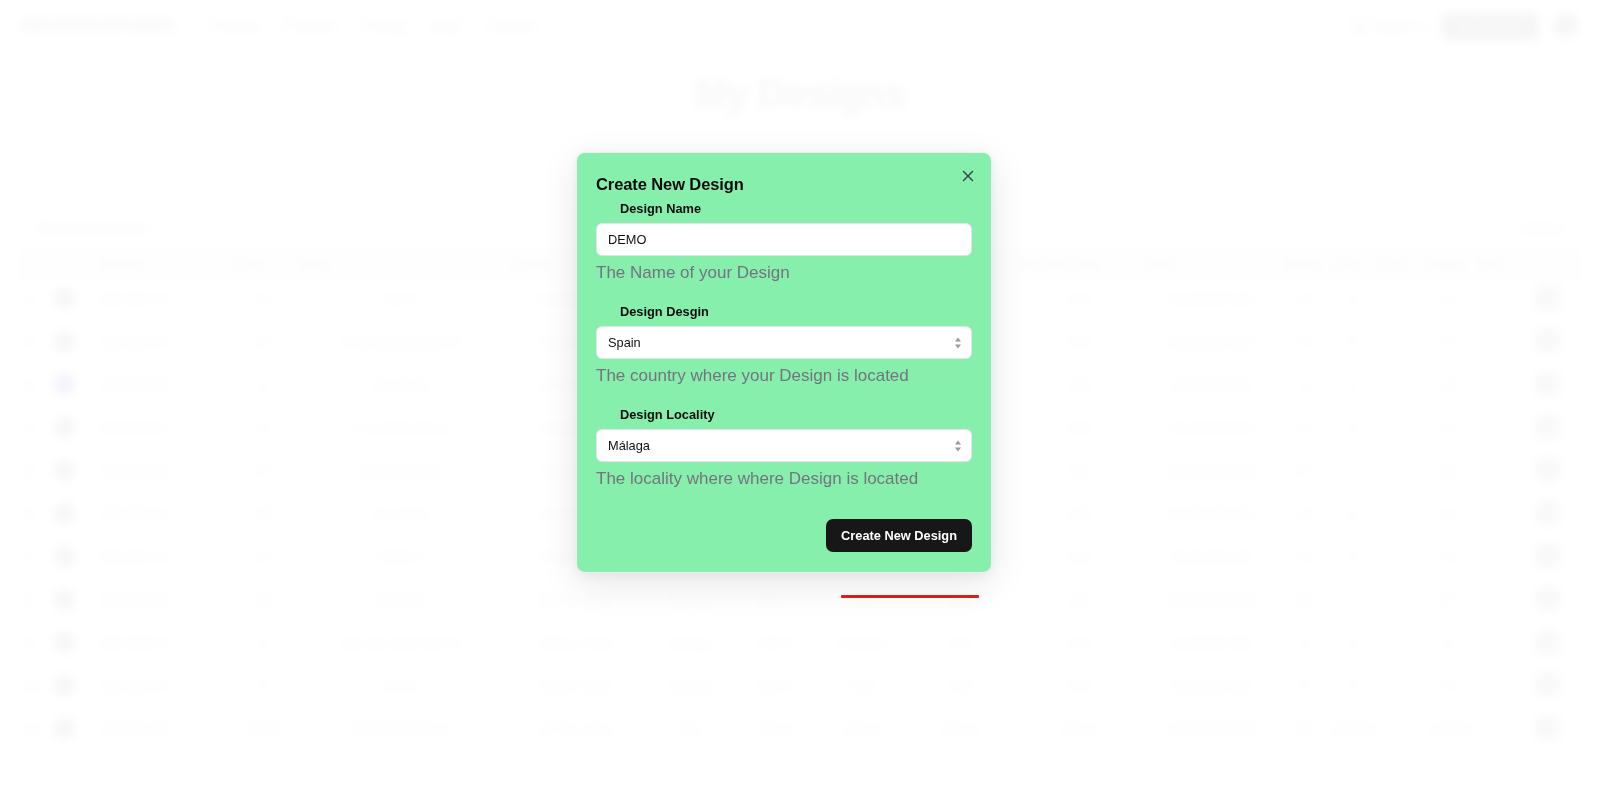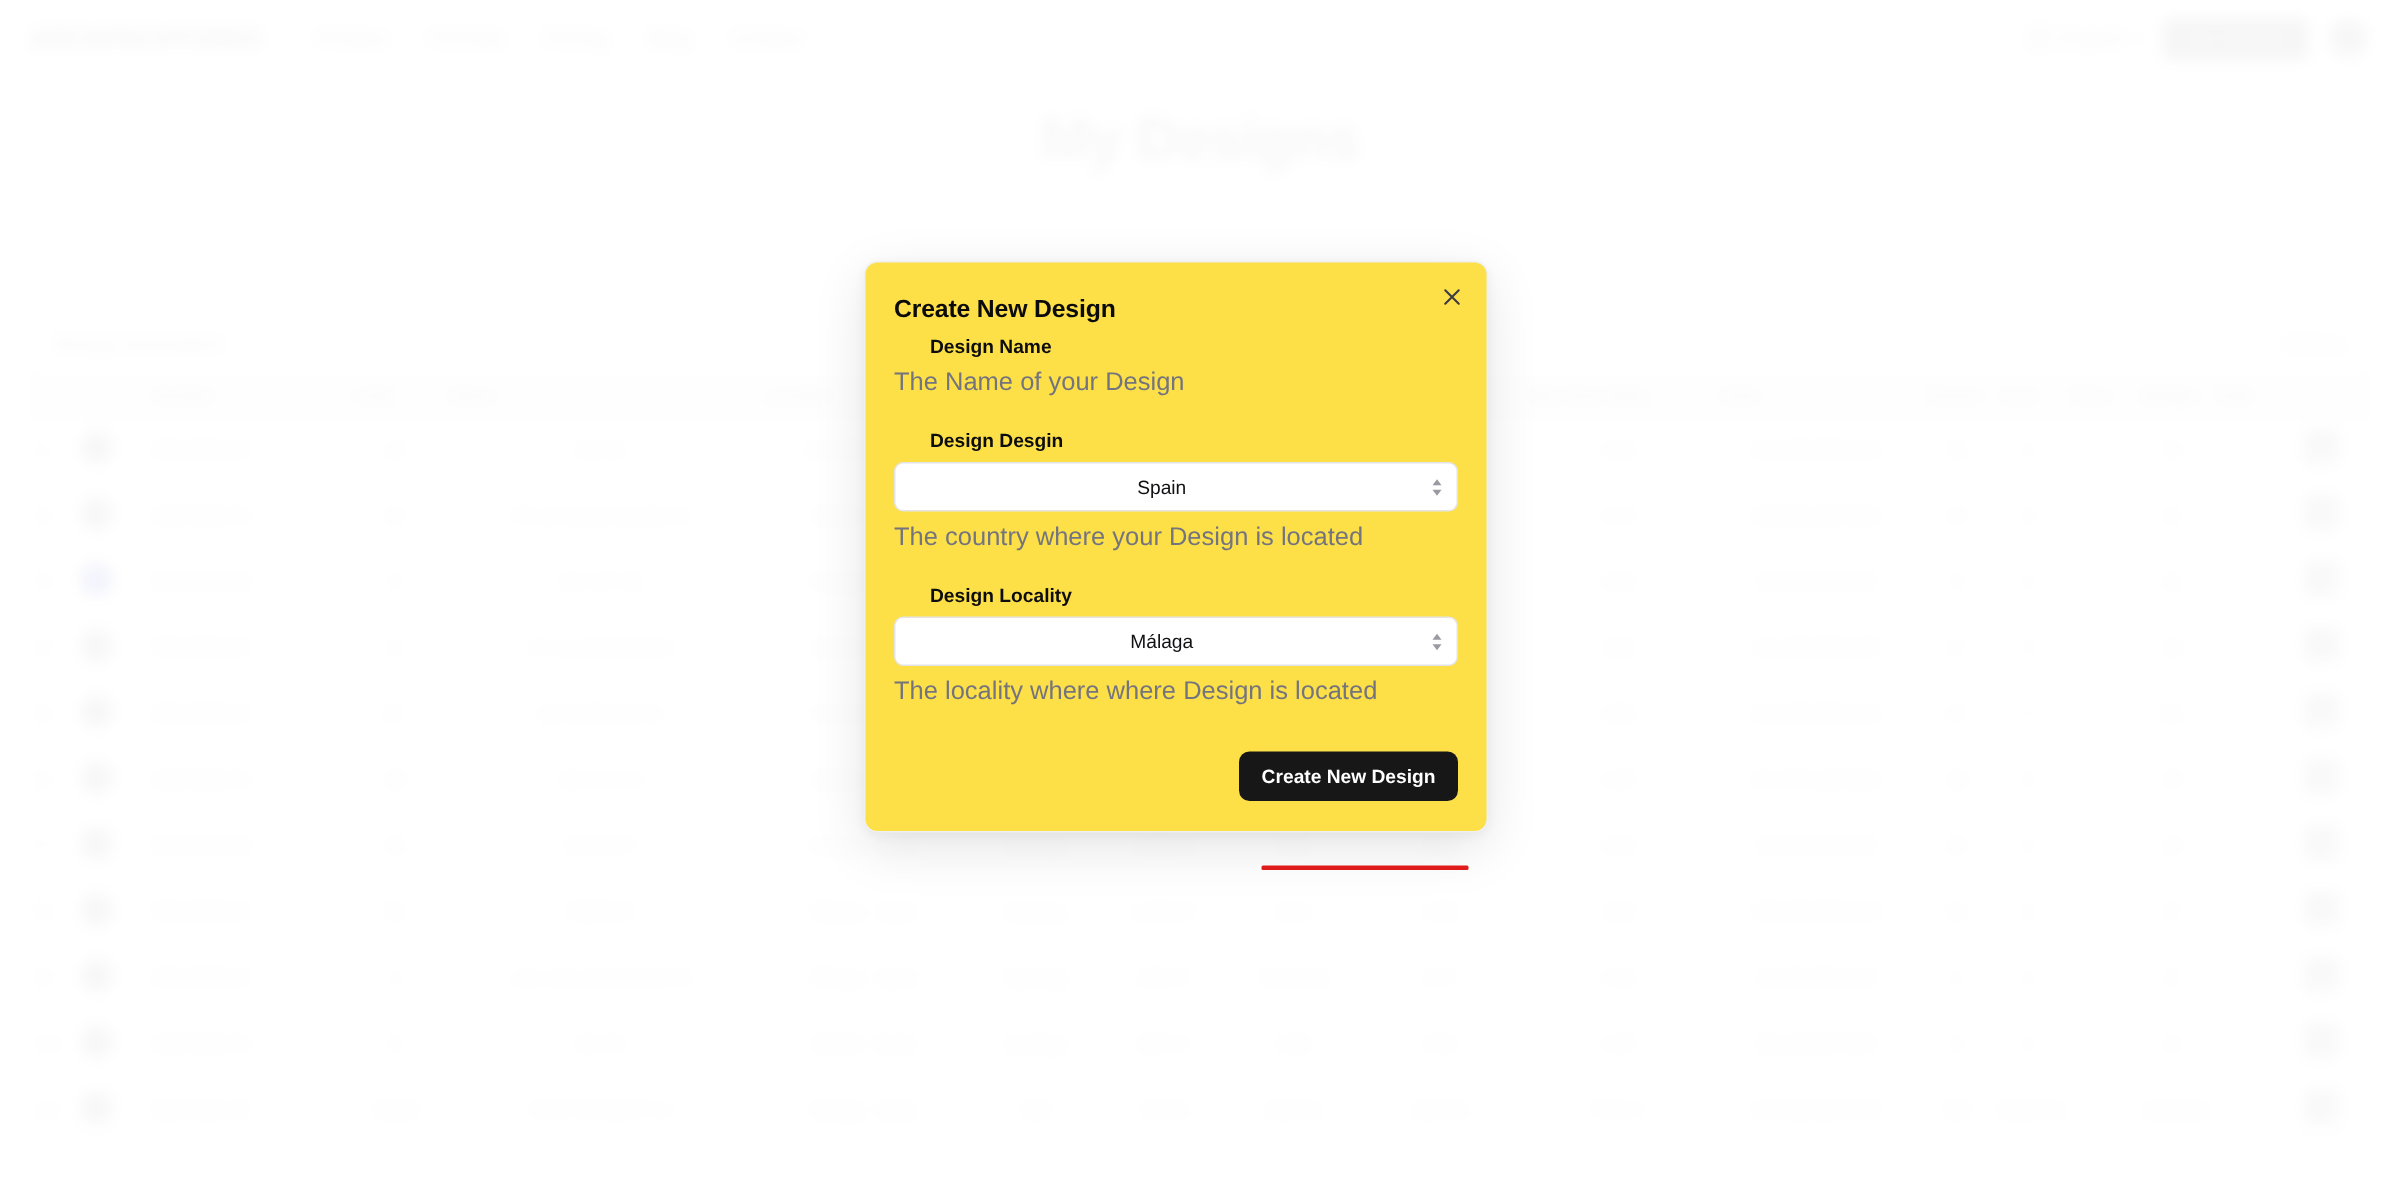--- a/index.html
+++ b/index.html
@@ -192,23 +192,23 @@
   #overlay {
     position: absolute;
     inset: 0;
     background: rgba(255,255,255,0.55);
   }
 
   
   .dialog {
     position: absolute;
     left: 576px;
-    top: 174px;
+    top: 152px;
     width: 416px;
-    background: #fde047;
+    background: #86efac;
     border: 1px solid #f0f0f0;
     border-radius: 9px;
     box-shadow: 0 10px 36px rgba(0,0,0,0.10), 0 2px 8px rgba(0,0,0,0.05);
     padding: 22px 19px 20px 19px;
   }
   .dialog-title {
     font-size: 16.5px;
     font-weight: 700;
     color: #0b0b0b;
     letter-spacing: -0.1px;
@@ -257,21 +257,20 @@
     padding: 0 11px;
     outline: none;
   }
   .text-input::placeholder { color: #a6a6ae; }
   .select-wrap { position: relative; }
   .select-control {
     appearance: none;
     -webkit-appearance: none;
     padding-right: 30px;
     line-height: 31px;
-    text-align: center;
   }
   .select-arrows {
     position: absolute;
     right: 11px; top: 50%;
     transform: translateY(-50%);
     pointer-events: none;
     display: flex;
     flex-direction: column;
     align-items: center;
     gap: 3px;
@@ -607,20 +606,21 @@
   <button class="close-button">
     <svg width="12" height="12" viewBox="0 0 12 12" aria-hidden="true">
       <path d="M1.5 1.5 L10.5 10.5 M10.5 1.5 L1.5 10.5" stroke="currentColor" stroke-width="1.4" stroke-linecap="round" fill="none"></path>
     </svg>
   </button>
 
   <h2 class="dialog-title">Create New Design</h2>
 
   <div class="field-group">
     <label class="field-label">Design Name</label>
+    <input class="text-input" type="text" value="DEMO" style="">
     <p class="field-help">The Name of your Design</p>
   </div>
 
   <div class="field-group">
     <label class="field-label">Design Desgin</label>
     <div class="select-wrap">
       <select class="select-control">
         <option>Spain</option>
       </select>
       <span class="select-arrows">

